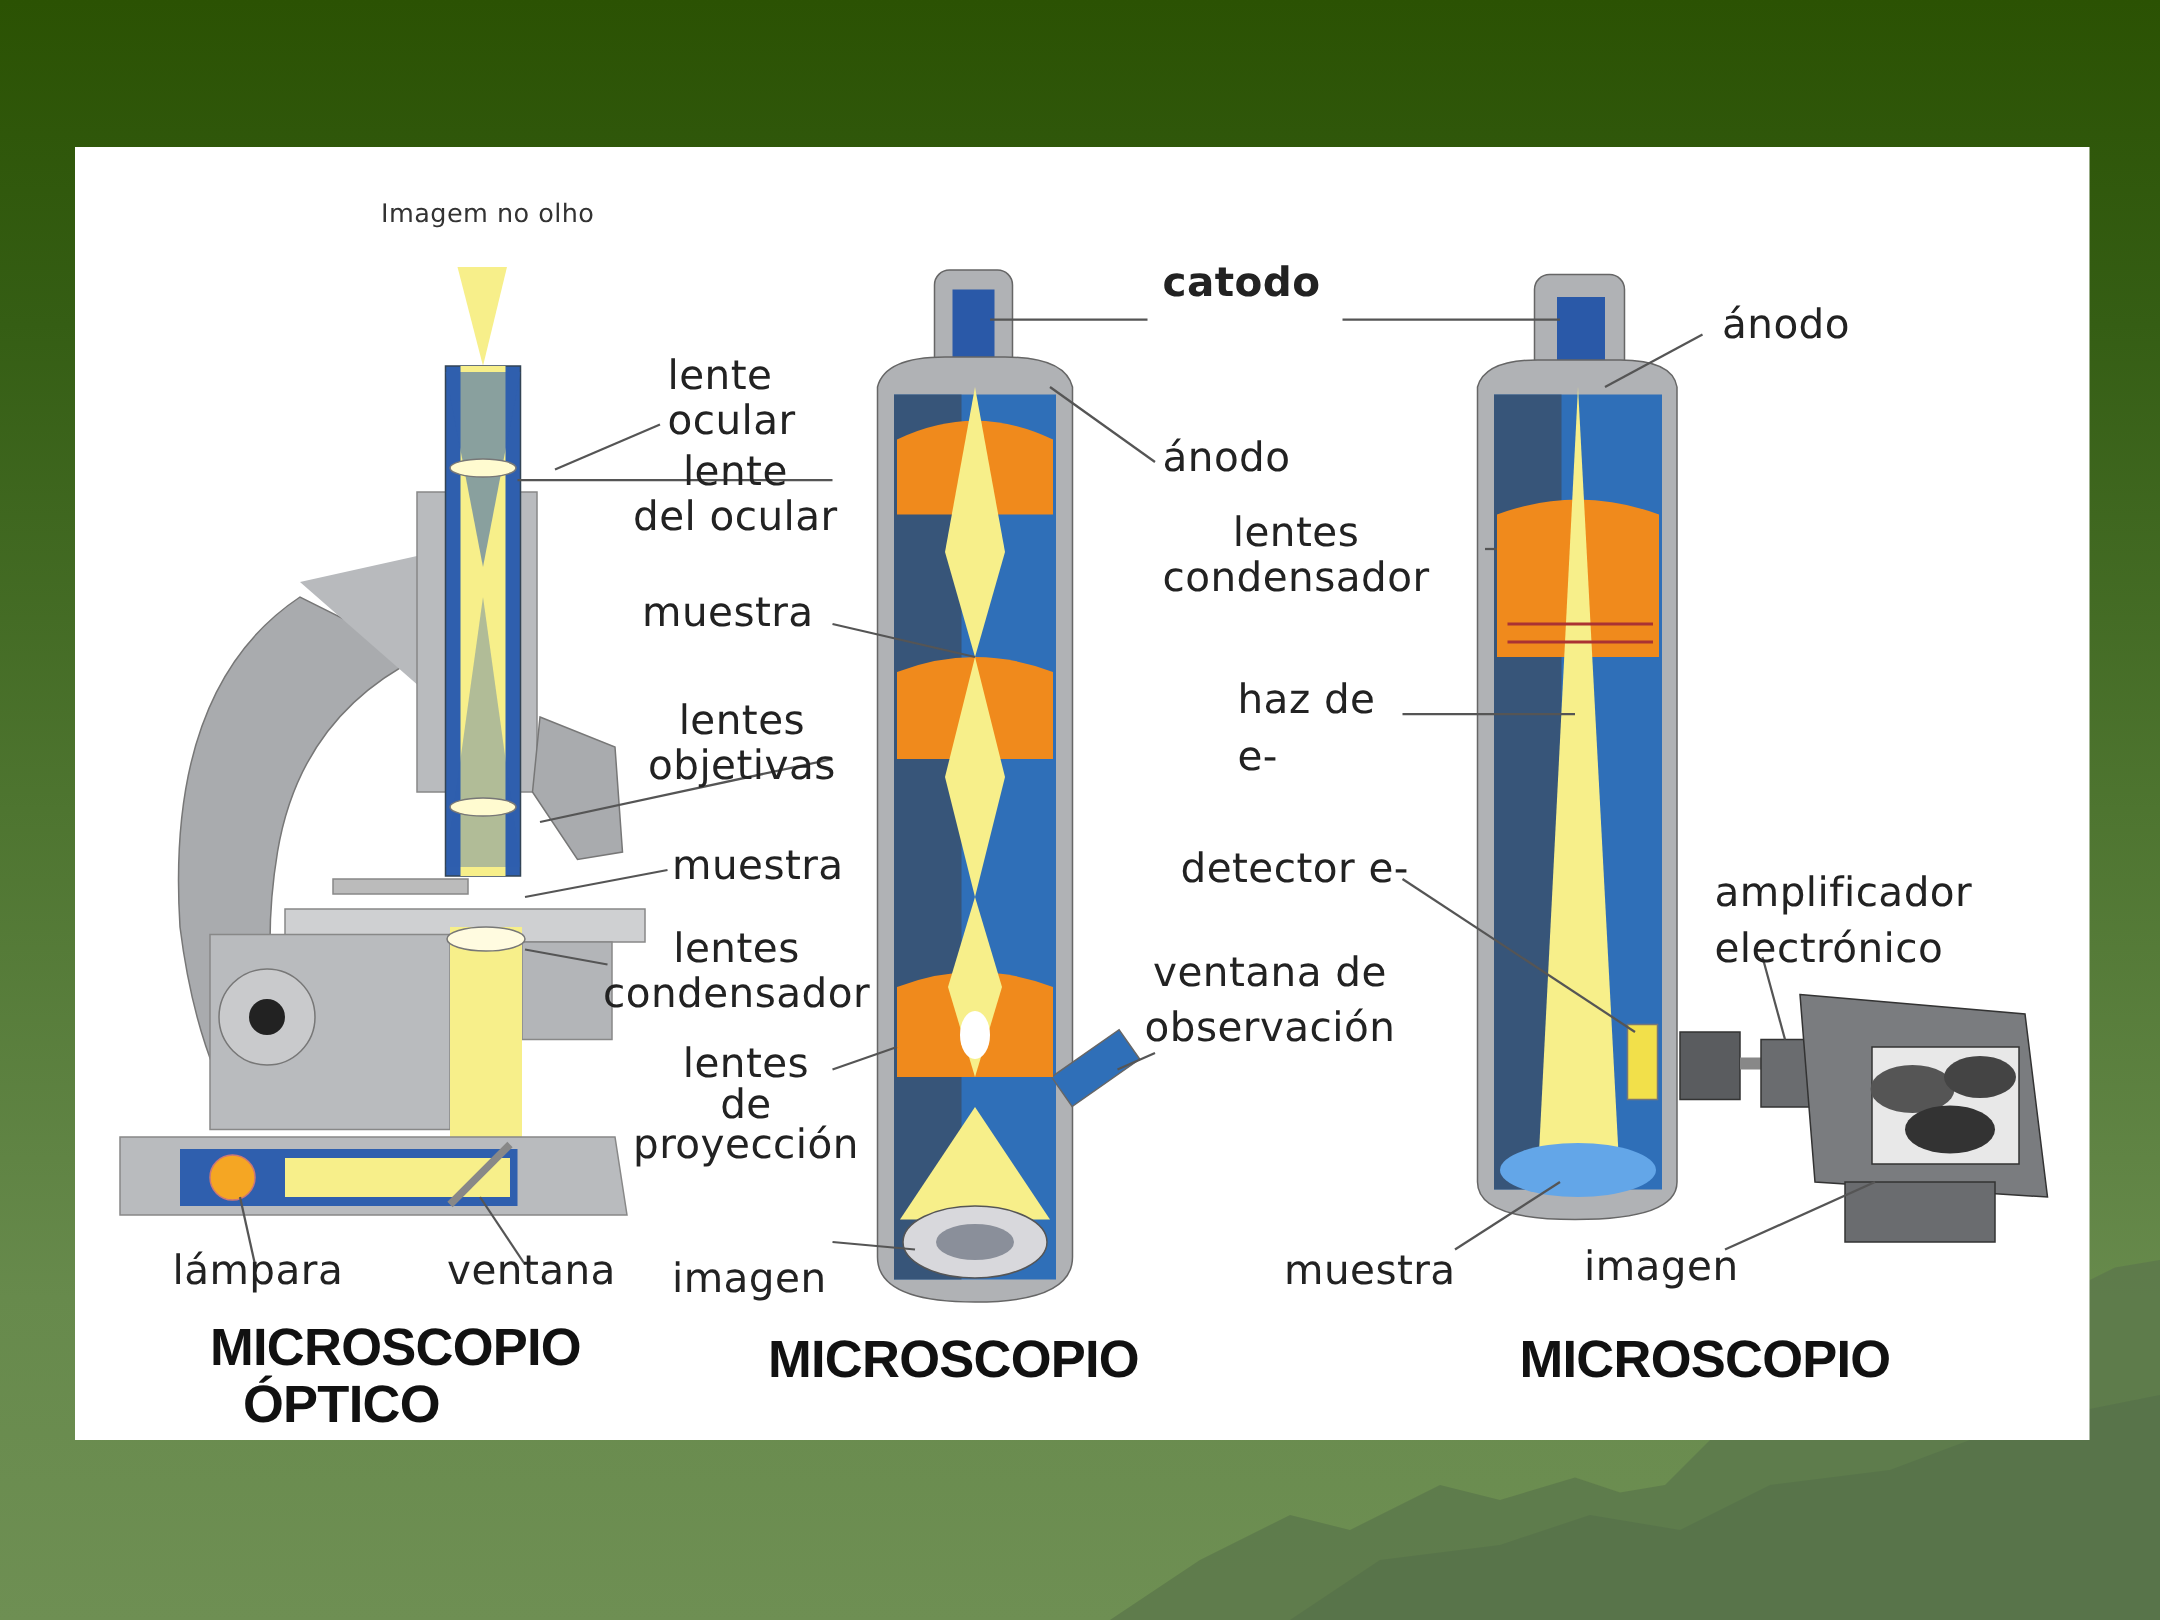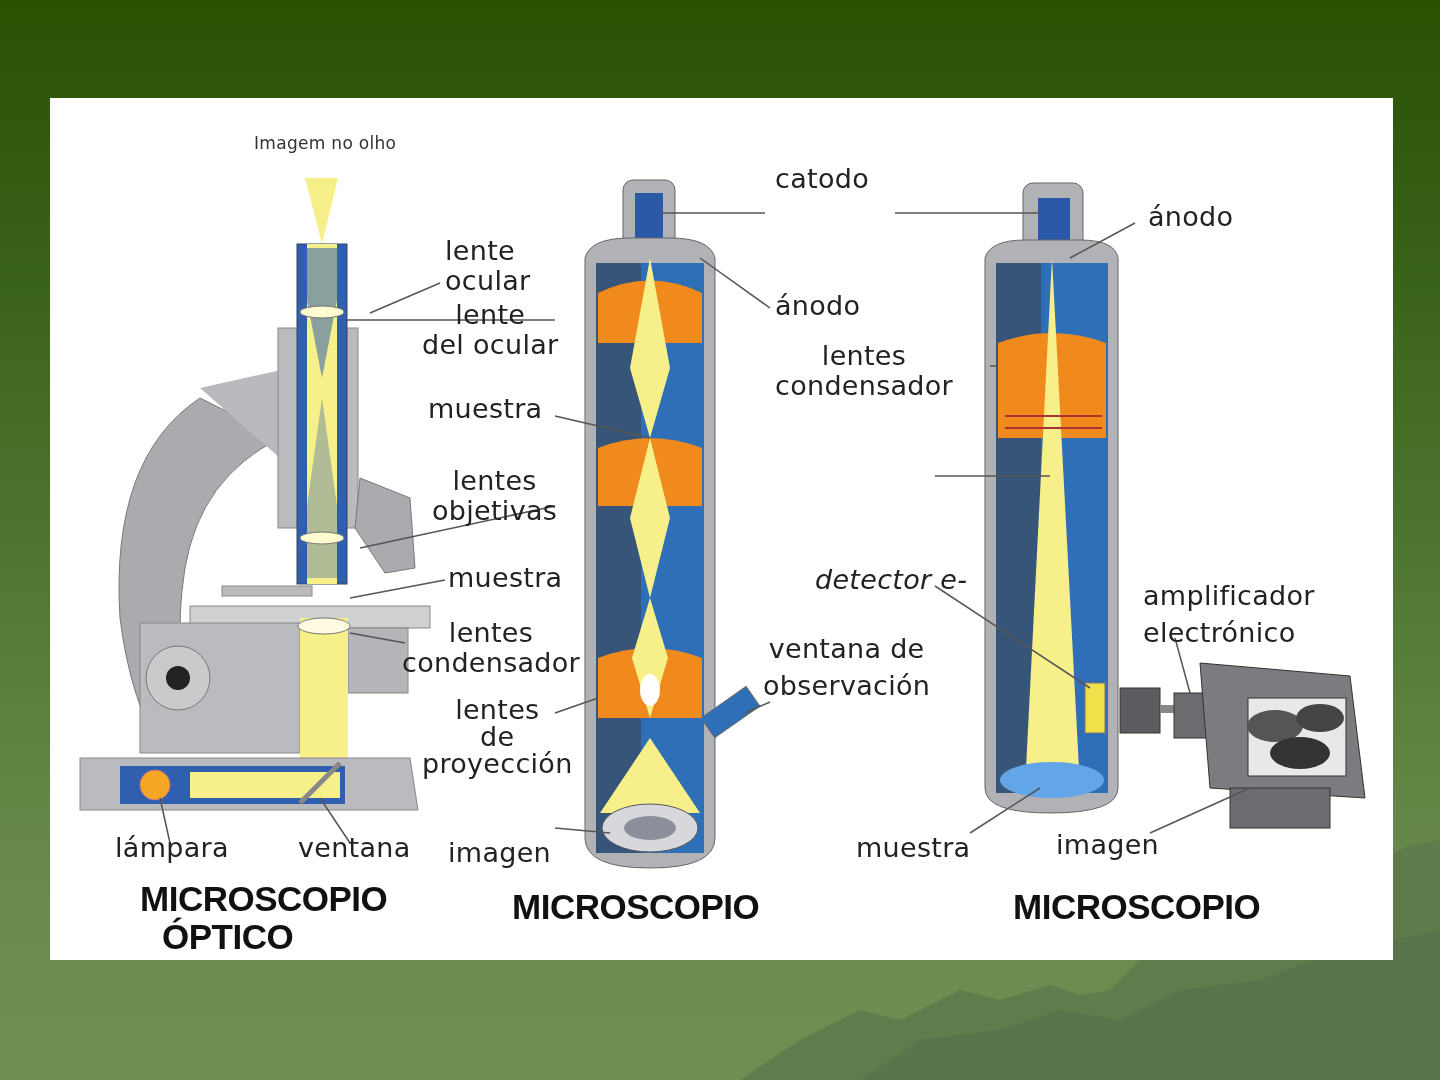--- a/index.html
+++ b/index.html
@@ -142,25 +142,27 @@
   <div class="lbl" style="left:398px;top:465px;">muestra</div>
   <div class="lbl" style="left:352px;top:520px;text-align:center;">lentes
 condensador</div>
   <div class="lbl" style="left:372px;top:598px;text-align:center;line-height:27px;">lentes
 de
 proyección</div>
   <div class="lbl" style="left:65px;top:735px;">lámpara</div>
   <div class="lbl" style="left:248px;top:735px;">ventana</div>
   <div class="lbl" style="left:398px;top:740px;">imagen</div>
 
-  <div class="lbl" style="left:725px;top:66px;">catodo</div>
+  <div class="lbl" style="left:725px;top:76px;font-weight:bold;">catodo</div>
   <div class="lbl" style="left:725px;top:193px;">ánodo</div>
   <div class="lbl" style="left:725px;top:243px;text-align:center;">lentes
 condensador</div>
-  <div class="lbl" style="left:765px;top:467px;font-style:italic;">detector e-</div>
+  <div class="lbl" style="left:775px;top:350px;line-height:38px;">haz de
+e-</div>
+  <div class="lbl" style="left:737px;top:467px;">detector e-</div>
   <div class="lbl" style="left:713px;top:532px;line-height:37px;text-align:center;">ventana de
 observación</div>
 
   <div class="lbl" style="left:1098px;top:104px;">ánodo</div>
   <div class="lbl" style="left:1093px;top:479px;line-height:37px;">amplificador
 electrónico</div>
   <div class="lbl" style="left:806px;top:735px;">muestra</div>
   <div class="lbl" style="left:1006px;top:732px;">imagen</div>
 
   <div class="title" style="left:90px;top:782px;">MICROSCOPIO</div>

